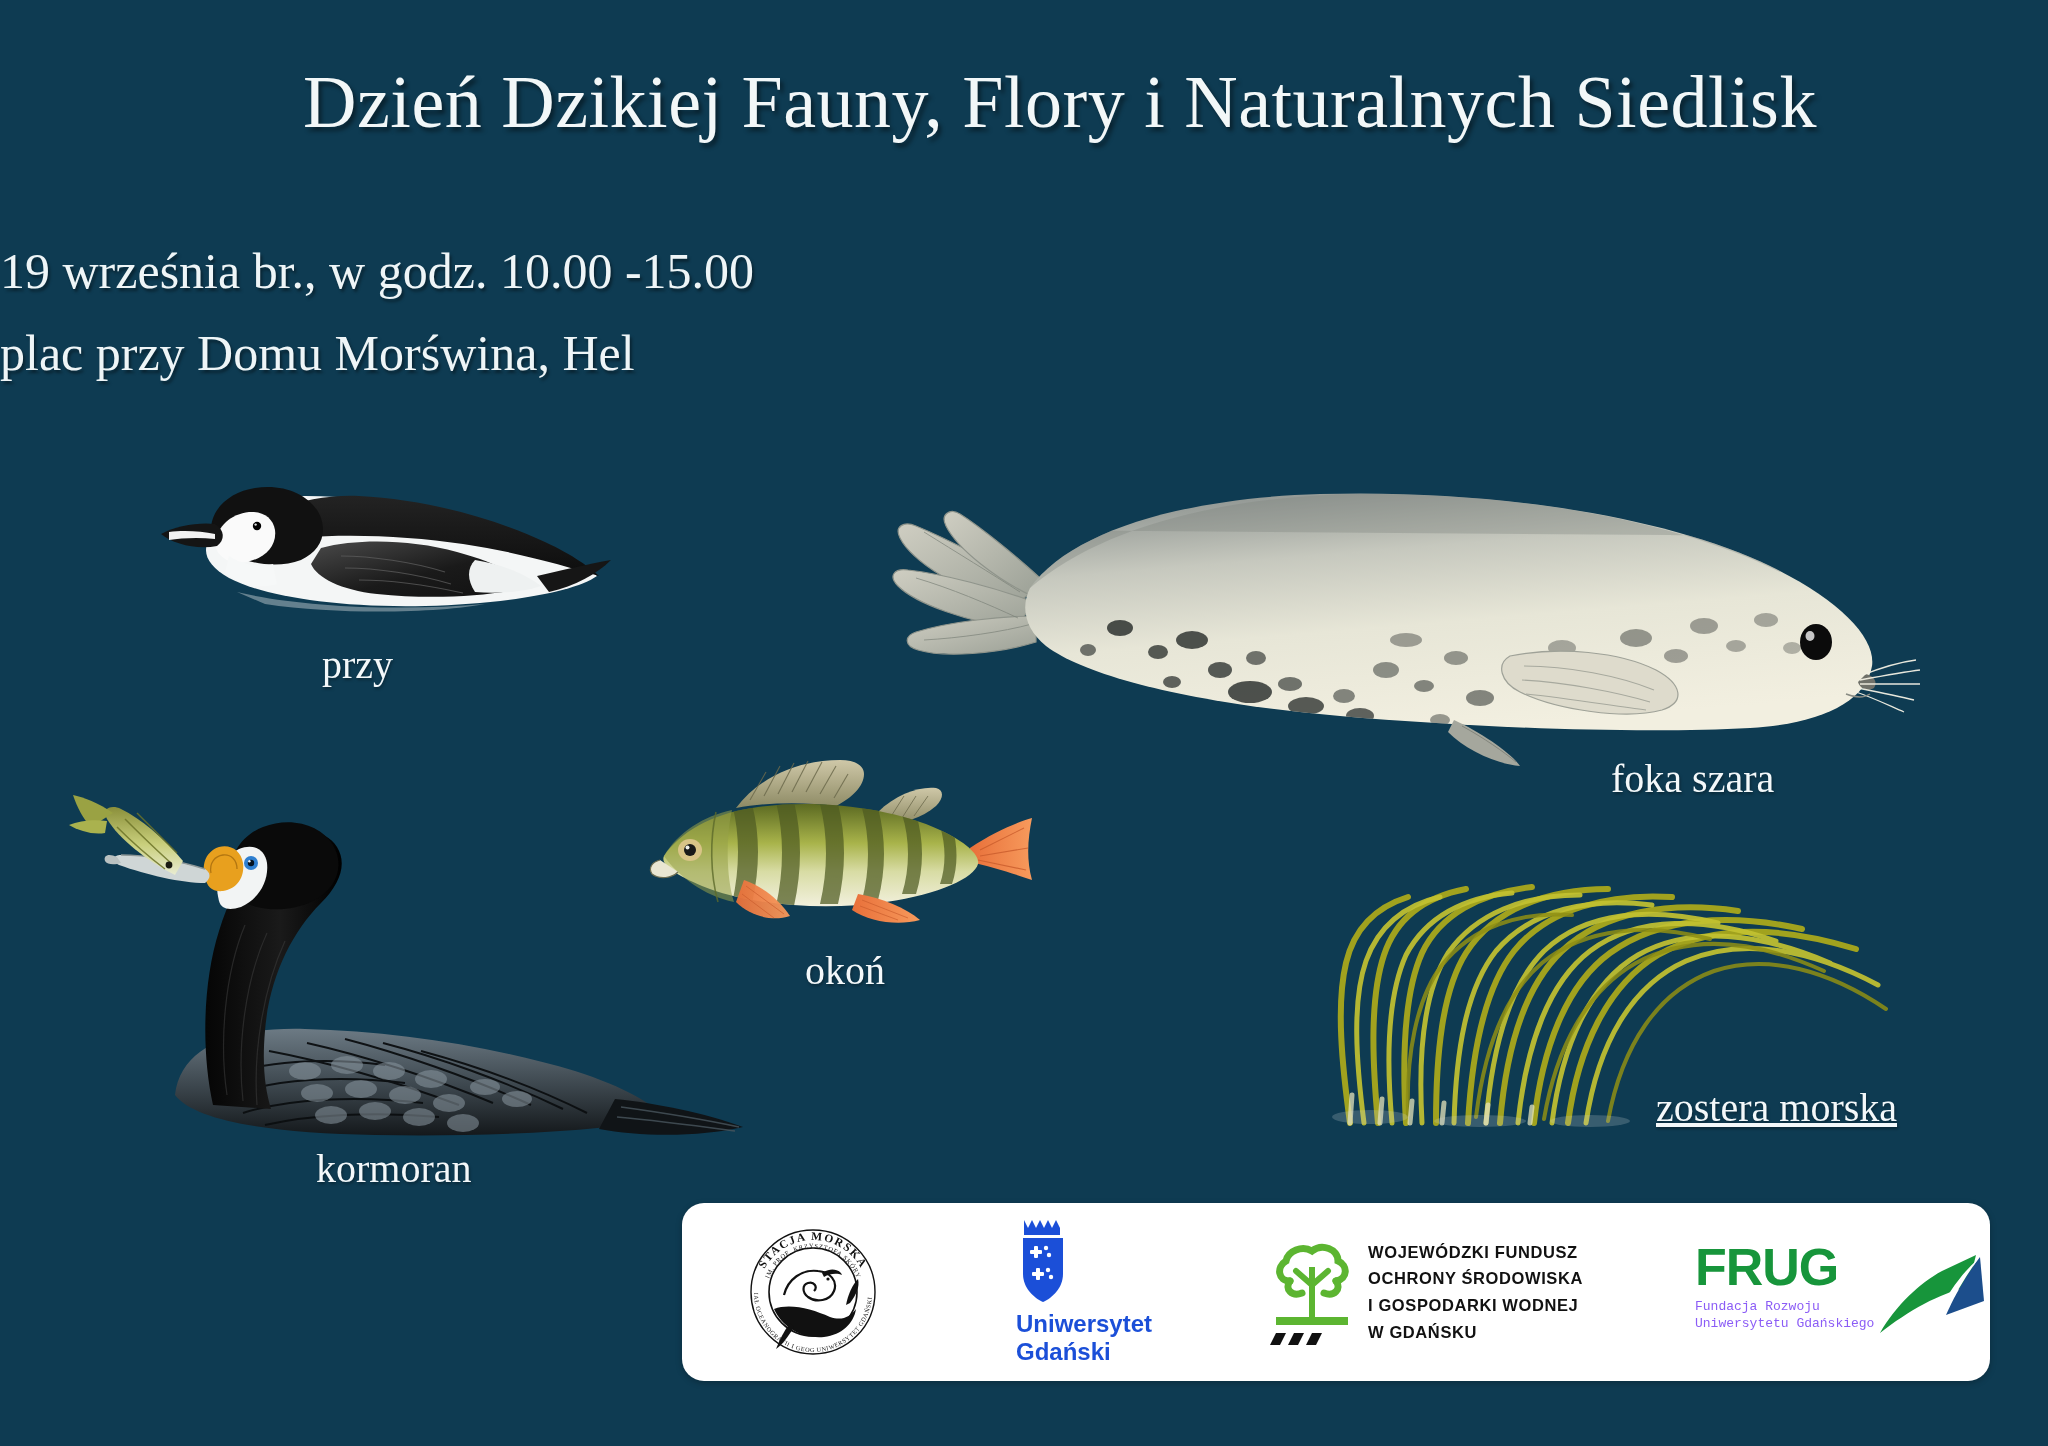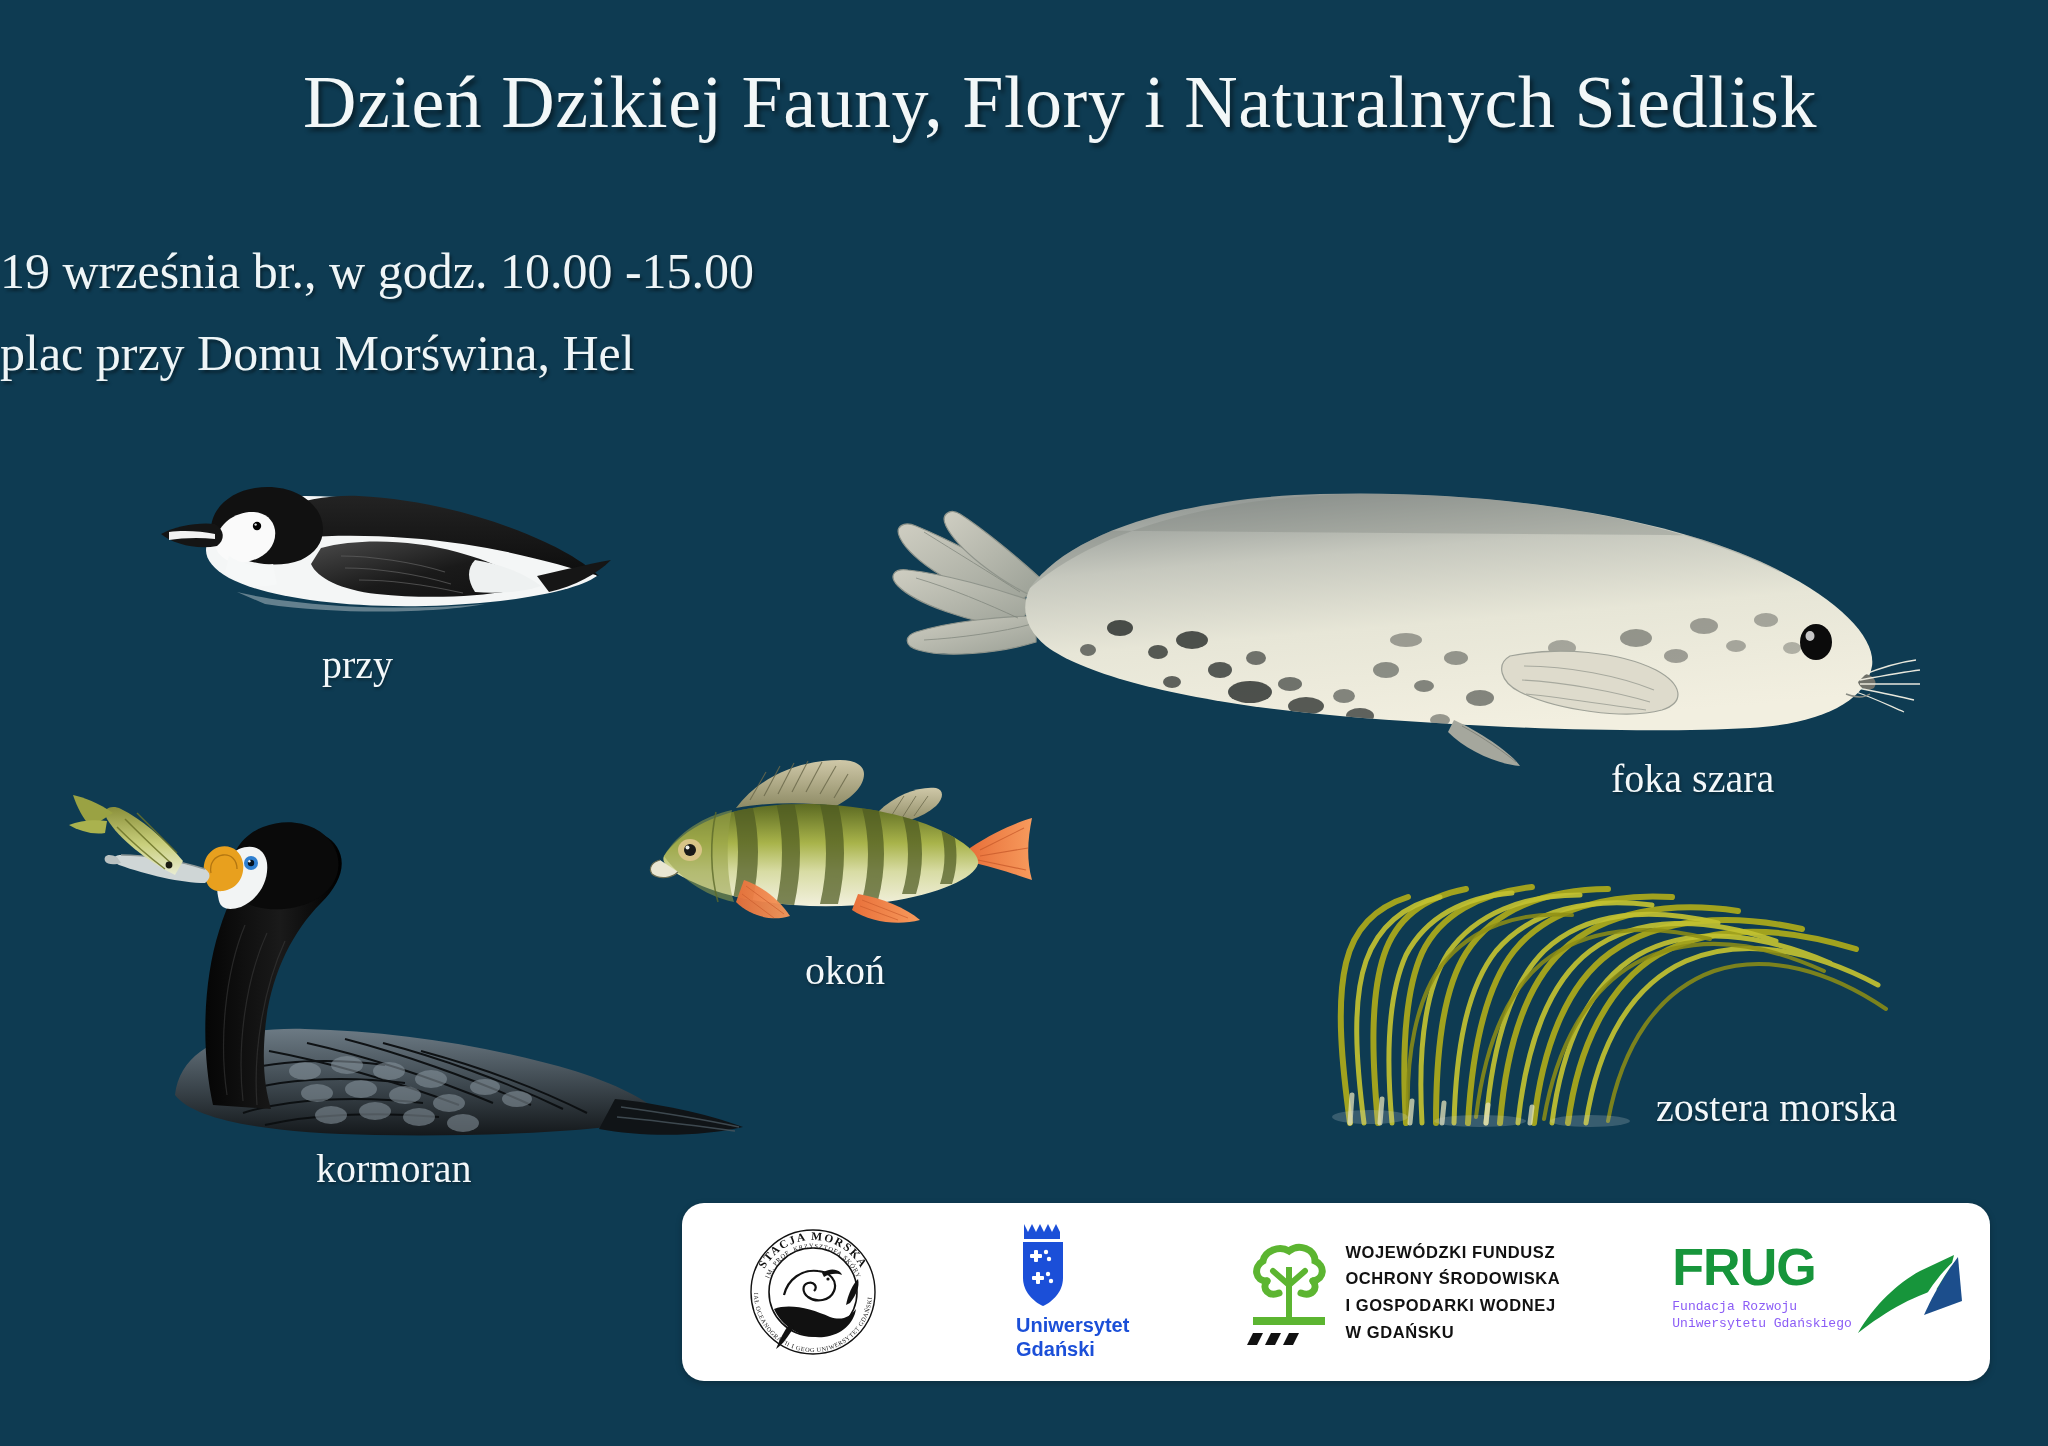--- a/index.html
+++ b/index.html
@@ -35,21 +35,21 @@
   .caption{
     position:absolute;
     font-family:"Liberation Serif", serif;
     font-size:40px;color:#f3f8fa;
     text-shadow:1px 2px 3px rgba(0,0,0,.35);
     white-space:nowrap;
   }
   .cap-alka{left:322px;top:641px;}
   .cap-foka{left:1611px;top:755px;}
   .cap-okon{left:805px;top:947px;}
-  .cap-zostera{left:1656px;top:1084px;}
+  .cap-zostera{left:1656px;top:1084px;text-decoration:underline;}
   .cap-kormoran{left:316px;top:1145px;}
 
   
   .fig{position:absolute;}
   .fig svg{display:block;overflow:visible;}
 
   #fig-alka{left:145px;top:452px;width:480px;height:180px;}
   #fig-foka{left:820px;top:470px;width:1120px;height:300px;}
   #fig-okon{left:640px;top:752px;width:400px;height:185px;}
   #fig-kormoran{left:55px;top:765px;width:720px;height:375px;}
@@ -60,21 +60,21 @@
     position:absolute;left:682px;top:1203px;width:1308px;height:178px;
     background:#ffffff;border-radius:22px;
     display:flex;align-items:center;
     box-shadow:0 2px 6px rgba(0,0,0,.25);
   }
   .logo{display:flex;align-items:center;}
   .logo-stacja{margin-left:56px;}
   .logo-ug{margin-left:128px;display:flex;flex-direction:column;align-items:flex-start;}
   .ug-text{
     font-family:"Liberation Sans", sans-serif;
-    font-size:20px;font-weight:bold;color:#1b4fd8;line-height:1.18;margin-top:6px;
+    font-size:24px;font-weight:bold;color:#1b4fd8;line-height:1.18;margin-top:6px;
   }
   .logo-wfos{margin-left:118px;display:flex;align-items:flex-end;}
   .wfos-text{
     margin-left:14px;
     font-family:"Liberation Sans", sans-serif;
     font-size:16.5px;font-weight:bold;color:#111111;
     letter-spacing:.6px;line-height:1.62;
   }
   .logo-frug{margin-left:112px;display:flex;align-items:flex-start;}
   .frug-left{display:flex;flex-direction:column;}

